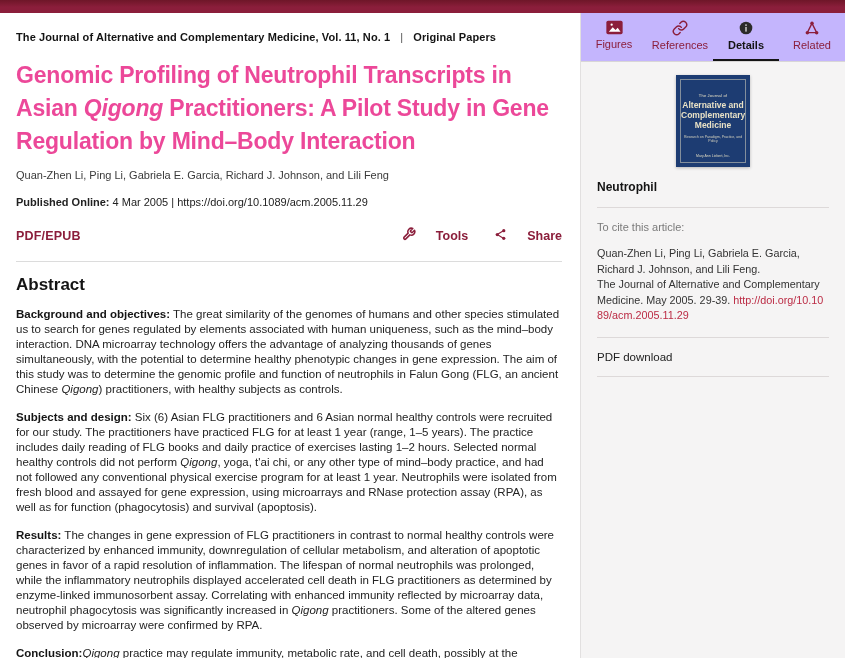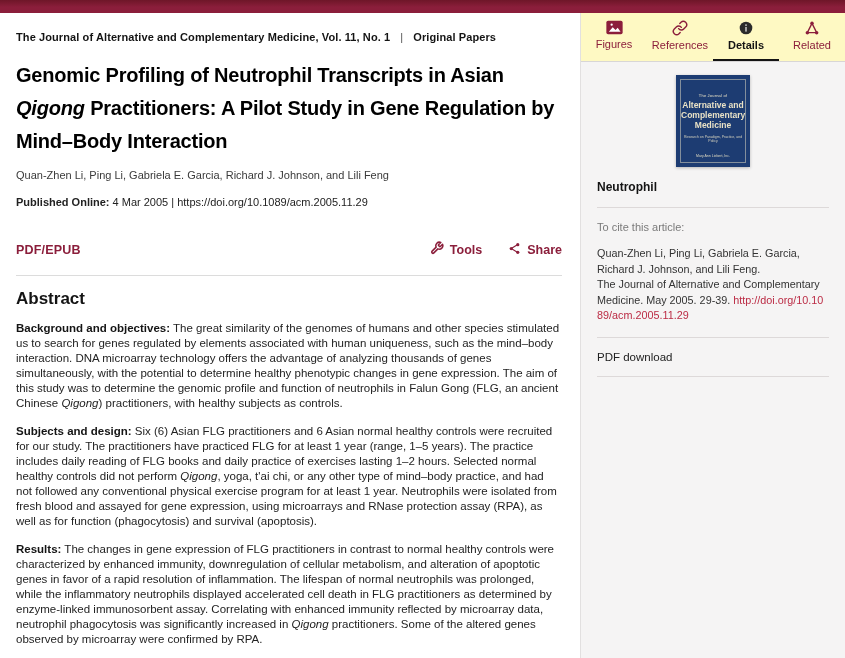--- a/index.html
+++ b/index.html
@@ -6,39 +6,39 @@
   html,body { width:845px; height:658px; overflow:hidden; background:#fff;
               font-family:"Liberation Sans", sans-serif; color:#1c1c1c; }
   .topbar { height:13px; width:100%;
             background:linear-gradient(#6e1628,#8b1e3b 55%,#8b1e3b); }
   .page { display:flex; width:845px; height:645px; }
 
   
   .main { width:580px; background:#fff; padding:18px 18px 0 16px; }
   .breadcrumb { font-size:11px; font-weight:bold; color:#141414; letter-spacing:.1px; }
   .breadcrumb .sep { margin:0 10px; font-weight:normal; color:#555; }
-  h1.title { font-size:20px; line-height:33px; font-weight:bold; color:#000000;
+  h1.title { font-size:23px; line-height:33px; font-weight:bold; color:#ec4899;
              letter-spacing:-.2px; margin-top:16px; max-width:548px; }
   .authors { font-size:11px; color:#3a3a3a; margin-top:11px; }
   .publine { font-size:11px; color:#222; margin-top:15px; }
   .publine .lbl { font-weight:bold; }
-  .toolbar { margin-top:33px; display:flex; align-items:center; justify-content:space-between;
+  .toolbar { margin-top:19px; display:flex; align-items:center; justify-content:space-between;
              max-width:548px; }
   .pdfbtn { color:#8b1e3b; font-weight:bold; font-size:12.5px; letter-spacing:.2px; cursor:pointer; }
   .tright { display:flex; align-items:center; gap:26px; }
-  .toolitem { display:flex; align-items:center; gap:6px; color:#8b1e3b; font-weight:bold;
+  .toolitem { display:flex; align-items:center; gap:20px; color:#8b1e3b; font-weight:bold;
               font-size:12.5px; cursor:pointer; }
   .divider { border:none; border-top:1px solid #dcdcdc; margin-top:17px; max-width:548px; }
   h2.abs { font-size:17px; font-weight:bold; color:#141414; margin:13px 0 12px; }
   .para { font-size:11.5px; line-height:15px; color:#232323; max-width:548px; margin-bottom:13px; }
   .para b { color:#141414; }
 
   
   .sidebar { width:265px; background:#f5f4f4; border-left:1px solid #e2e0e0; }
-  .tabs { background:#fef9c3; display:flex; height:49px; border-bottom:1px solid #d8d6d6;
+  .tabs { background:#c4b5fd; display:flex; height:49px; border-bottom:1px solid #d8d6d6;
           padding-top:7px; }
   .tab { flex:1; text-align:center; font-size:11px; color:#8b1e3b; cursor:pointer;
          display:flex; flex-direction:column; align-items:center; gap:3px; }
   .tab svg { display:block; }
   .tab.active { color:#141414; font-weight:bold; border-bottom:2px solid #141414; }
   .side-body { padding:0 16px; }
   .cover { width:74px; height:92px; margin:13px auto 13px; background:#1d3c72;
            position:relative; text-align:center; color:#e9e2c6;
            font-family:Liberation Sans, sans-serif;
            box-shadow:0 1px 3px rgba(0,0,0,.25); }

